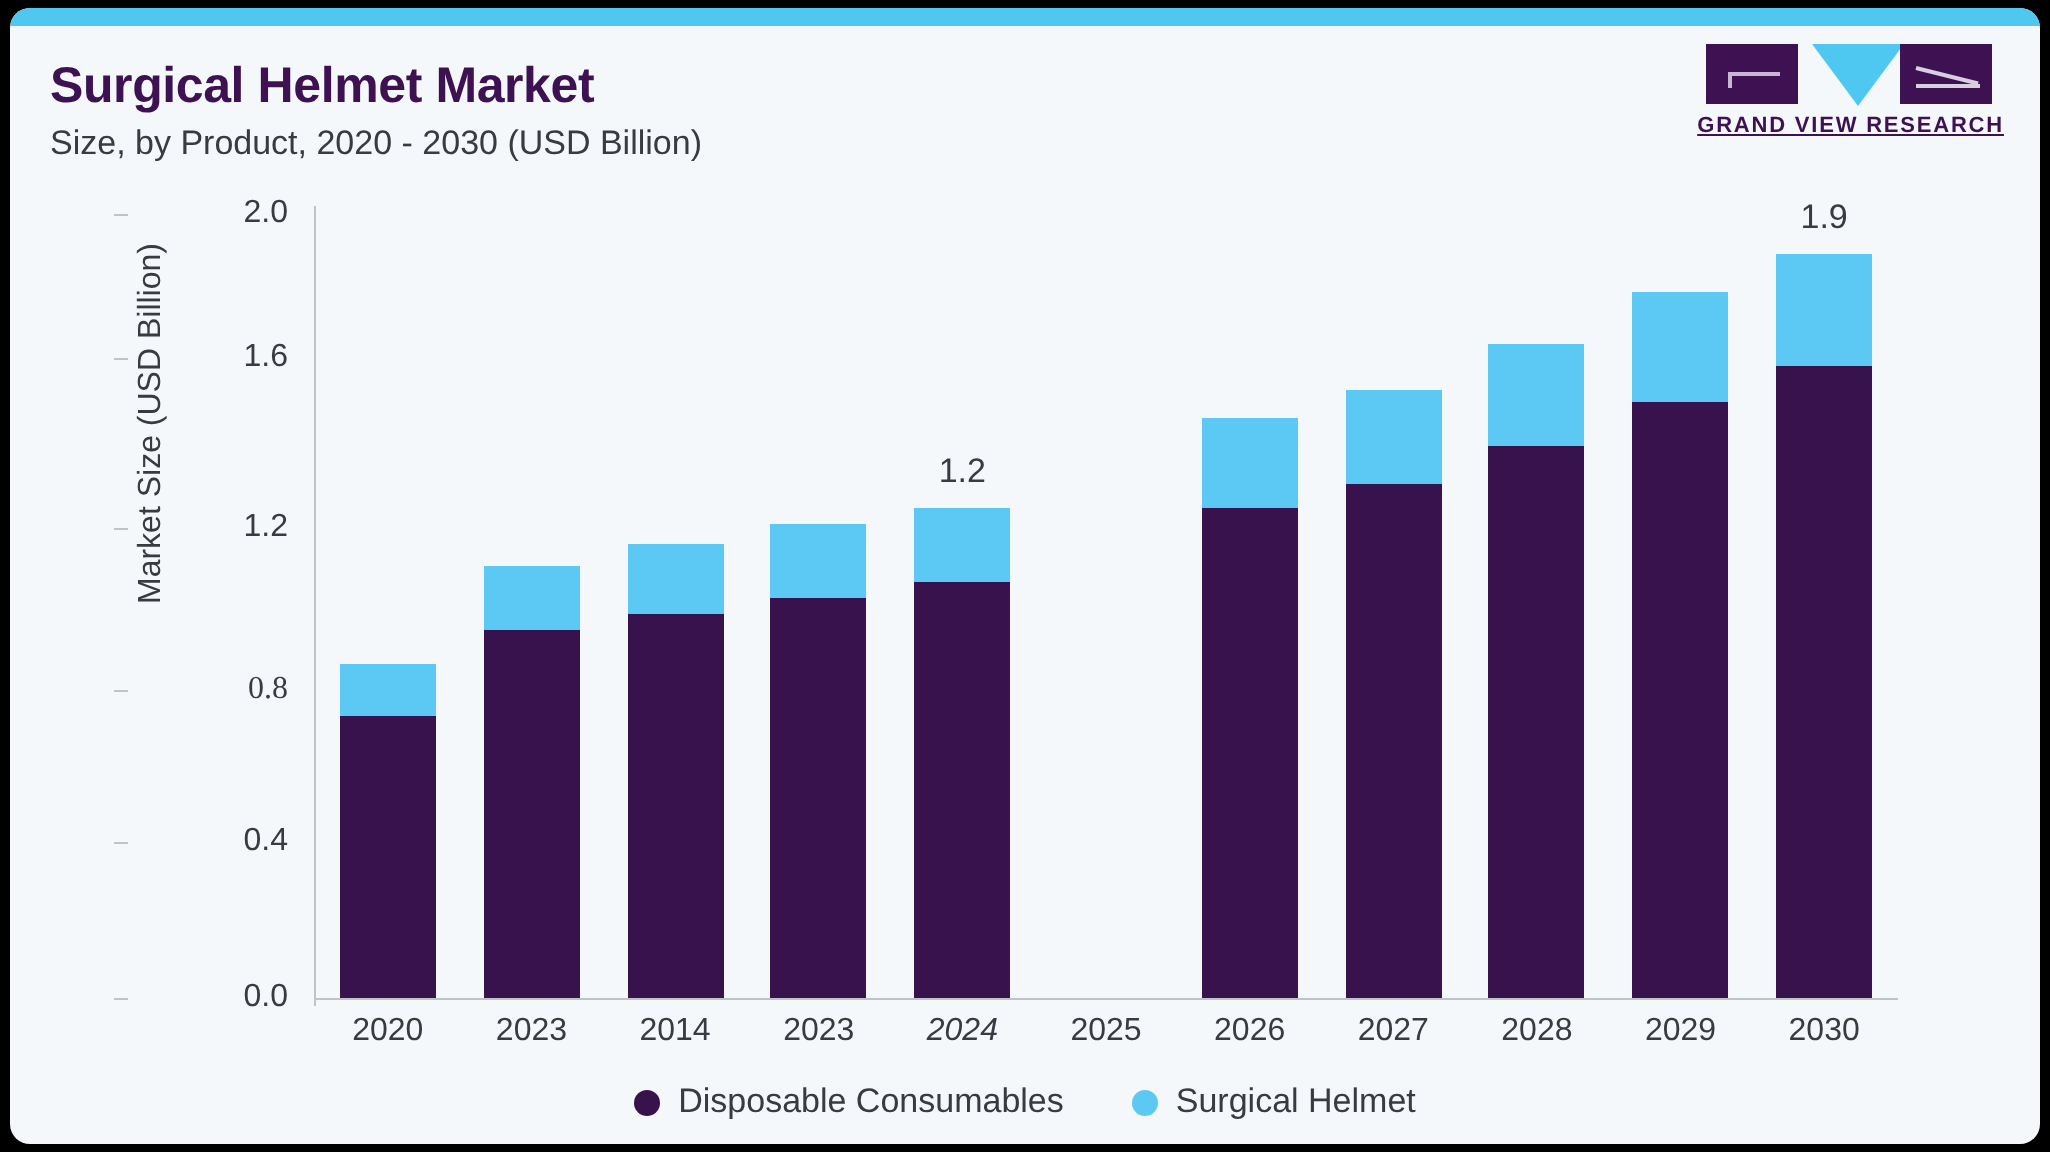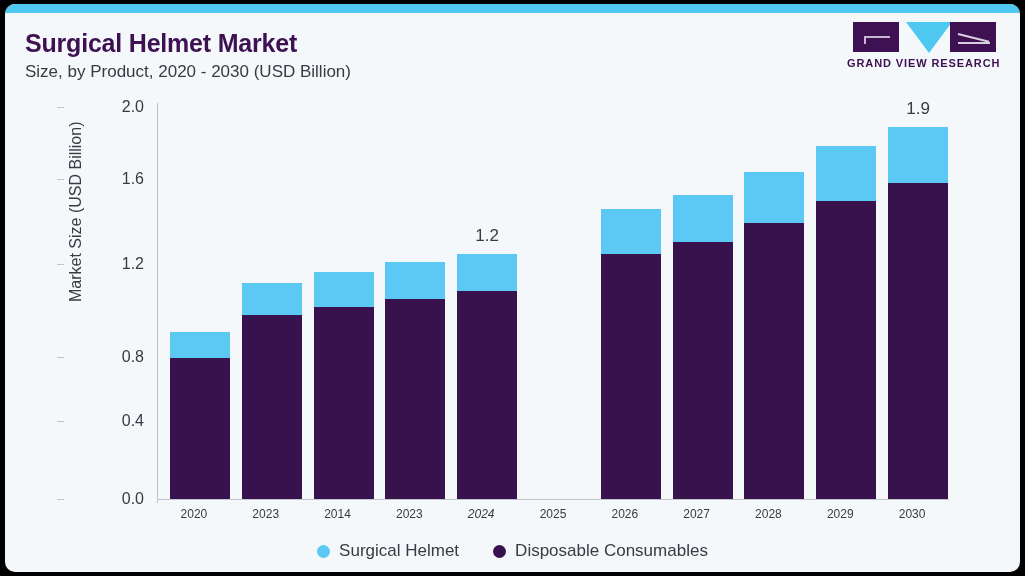--- a/index.html
+++ b/index.html
@@ -120,26 +120,27 @@
     width: 0; height: 0;
     border-left: 23px solid transparent;
     border-right: 23px solid transparent;
     border-top: 31px solid #4ec8f0;
   }
   .logo-text {
     position: absolute;
     left: 0;
     top: 37px;
     width: 155px;
-    text-align: left;
+    text-align: right;
     font-size: 11px;
     font-weight: bold;
     letter-spacing: 0.9px;
     color: #3d1152;
     white-space: nowrap;
+    text-decoration: underline;
   }
 
   
   .plot-area {
     position: absolute;
     left: 153px;
     top: 103px;
     width: 790px;
     height: 392px;
   }
@@ -186,21 +187,21 @@
     font-size: 16px;
     color: #3a3a42;
     transform: rotate(-90deg);
     transform-origin: left top;
     white-space: nowrap;
   }
 
   .bar-group {
     position: absolute;
     bottom: 0;
-    width: 60px;
+    width: 48px;
   }
   .seg {
     position: absolute;
     left: 0;
     width: 100%;
   }
   .seg-bottom { background: #37124c; bottom: 0; }
   .seg-top    { background: #5cc9f5; }
   .bar-label {
     position: absolute;
@@ -209,21 +210,21 @@
     font-size: 17px;
     color: #3a3a42;
     white-space: nowrap;
   }
 
   .xtick {
     position: absolute;
     top: 503px;
     width: 90px;
     text-align: center;
-    font-size: 12px;
+    font-size: 16px;
     color: #3a3a42;
     transform: translateX(-50%);
     white-space: nowrap;
   }
 
   
   .legend {
     position: absolute;
     left: 0;
     top: 537px;
@@ -271,21 +272,21 @@
     <div class="logo-text">GRAND VIEW RESEARCH</div>
   </div>
 
   <div class="axis-left"></div>
   <div class="axis-bottom"></div>
   <div class="ylabel">Market Size (USD Billion)</div>
 
   <div class="plot-area" id="plot">
       <div class="ytick" style="top: 392px;">0.0<div class="ytick-mark" style="top: 50%;"></div></div>
       <div class="ytick" style="top: 313.6px;">0.4<div class="ytick-mark" style="top: 50%;"></div></div>
-      <div class="ytick" style="top: 250px;">0.8<div class="ytick-mark" style="top: 50%;"></div></div>
+      <div class="ytick" style="top: 238px; font-family: Liberation Serif, serif;">0.8<div class="ytick-mark" style="top: 50%;"></div></div>
       <div class="ytick" style="top: 156.8px;">1.2<div class="ytick-mark" style="top: 50%;"></div></div>
       <div class="ytick" style="top: 72px;">1.6<div class="ytick-mark" style="top: 50%;"></div></div>
       <div class="ytick" style="top: 0px;">2.0<div class="ytick-mark" style="top: 50%;"></div></div>
       <div class="bar-group" style="left: 11.9091px; height: 392px;">
         <div class="seg seg-bottom" style="height: 141.12px; background: rgb(55, 18, 76);"></div>
         <div class="seg seg-top" style="height: 25.48px; bottom: 141.12px; background: rgb(92, 201, 245);"></div>
       </div>
       <div class="bar-group" style="left: 83.7273px; height: 392px;">
         <div class="seg seg-bottom" style="height: 184.24px; background: rgb(55, 18, 76);"></div>
         <div class="seg seg-top" style="height: 31.36px; bottom: 184.24px; background: rgb(92, 201, 245);"></div>
@@ -321,26 +322,26 @@
       </div>
       <div class="bar-group" style="left: 730.091px; height: 392px;">
         <div class="seg seg-bottom" style="height: 315.56px; background: rgb(55, 18, 76);"></div>
         <div class="seg seg-top" style="height: 56.84px; bottom: 315.56px; background: rgb(92, 201, 245);"></div>
         <div class="bar-label" style="bottom: 380.4px;">1.9</div>
       </div>
     </div>
 
   <div class="legend" id="legend">
       <div class="legend-item">
+        <span class="legend-dot" style="background: rgb(55, 18, 76);"></span>
+        <span class="legend-text">Disposable Consumables</span>
+      </div>
+      <div class="legend-item">
         <span class="legend-dot" style="background: rgb(92, 201, 245);"></span>
         <span class="legend-text">Surgical Helmet</span>
-      </div>
-      <div class="legend-item">
-        <span class="legend-dot" style="background: rgb(55, 18, 76);"></span>
-        <span class="legend-text">Disposable Consumables</span>
       </div>
     </div>
 
 <div class="xtick" style="left: 188.909px;">2020</div>
     <div class="xtick" style="left: 260.727px;">2023</div>
     <div class="xtick" style="left: 332.545px;">2014</div>
     <div class="xtick" style="left: 404.364px;">2023</div>
     <div class="xtick" style="left: 476.182px; font-style: italic;">2024</div>
     <div class="xtick" style="left: 548px;">2025</div>
     <div class="xtick" style="left: 619.818px;">2026</div>

